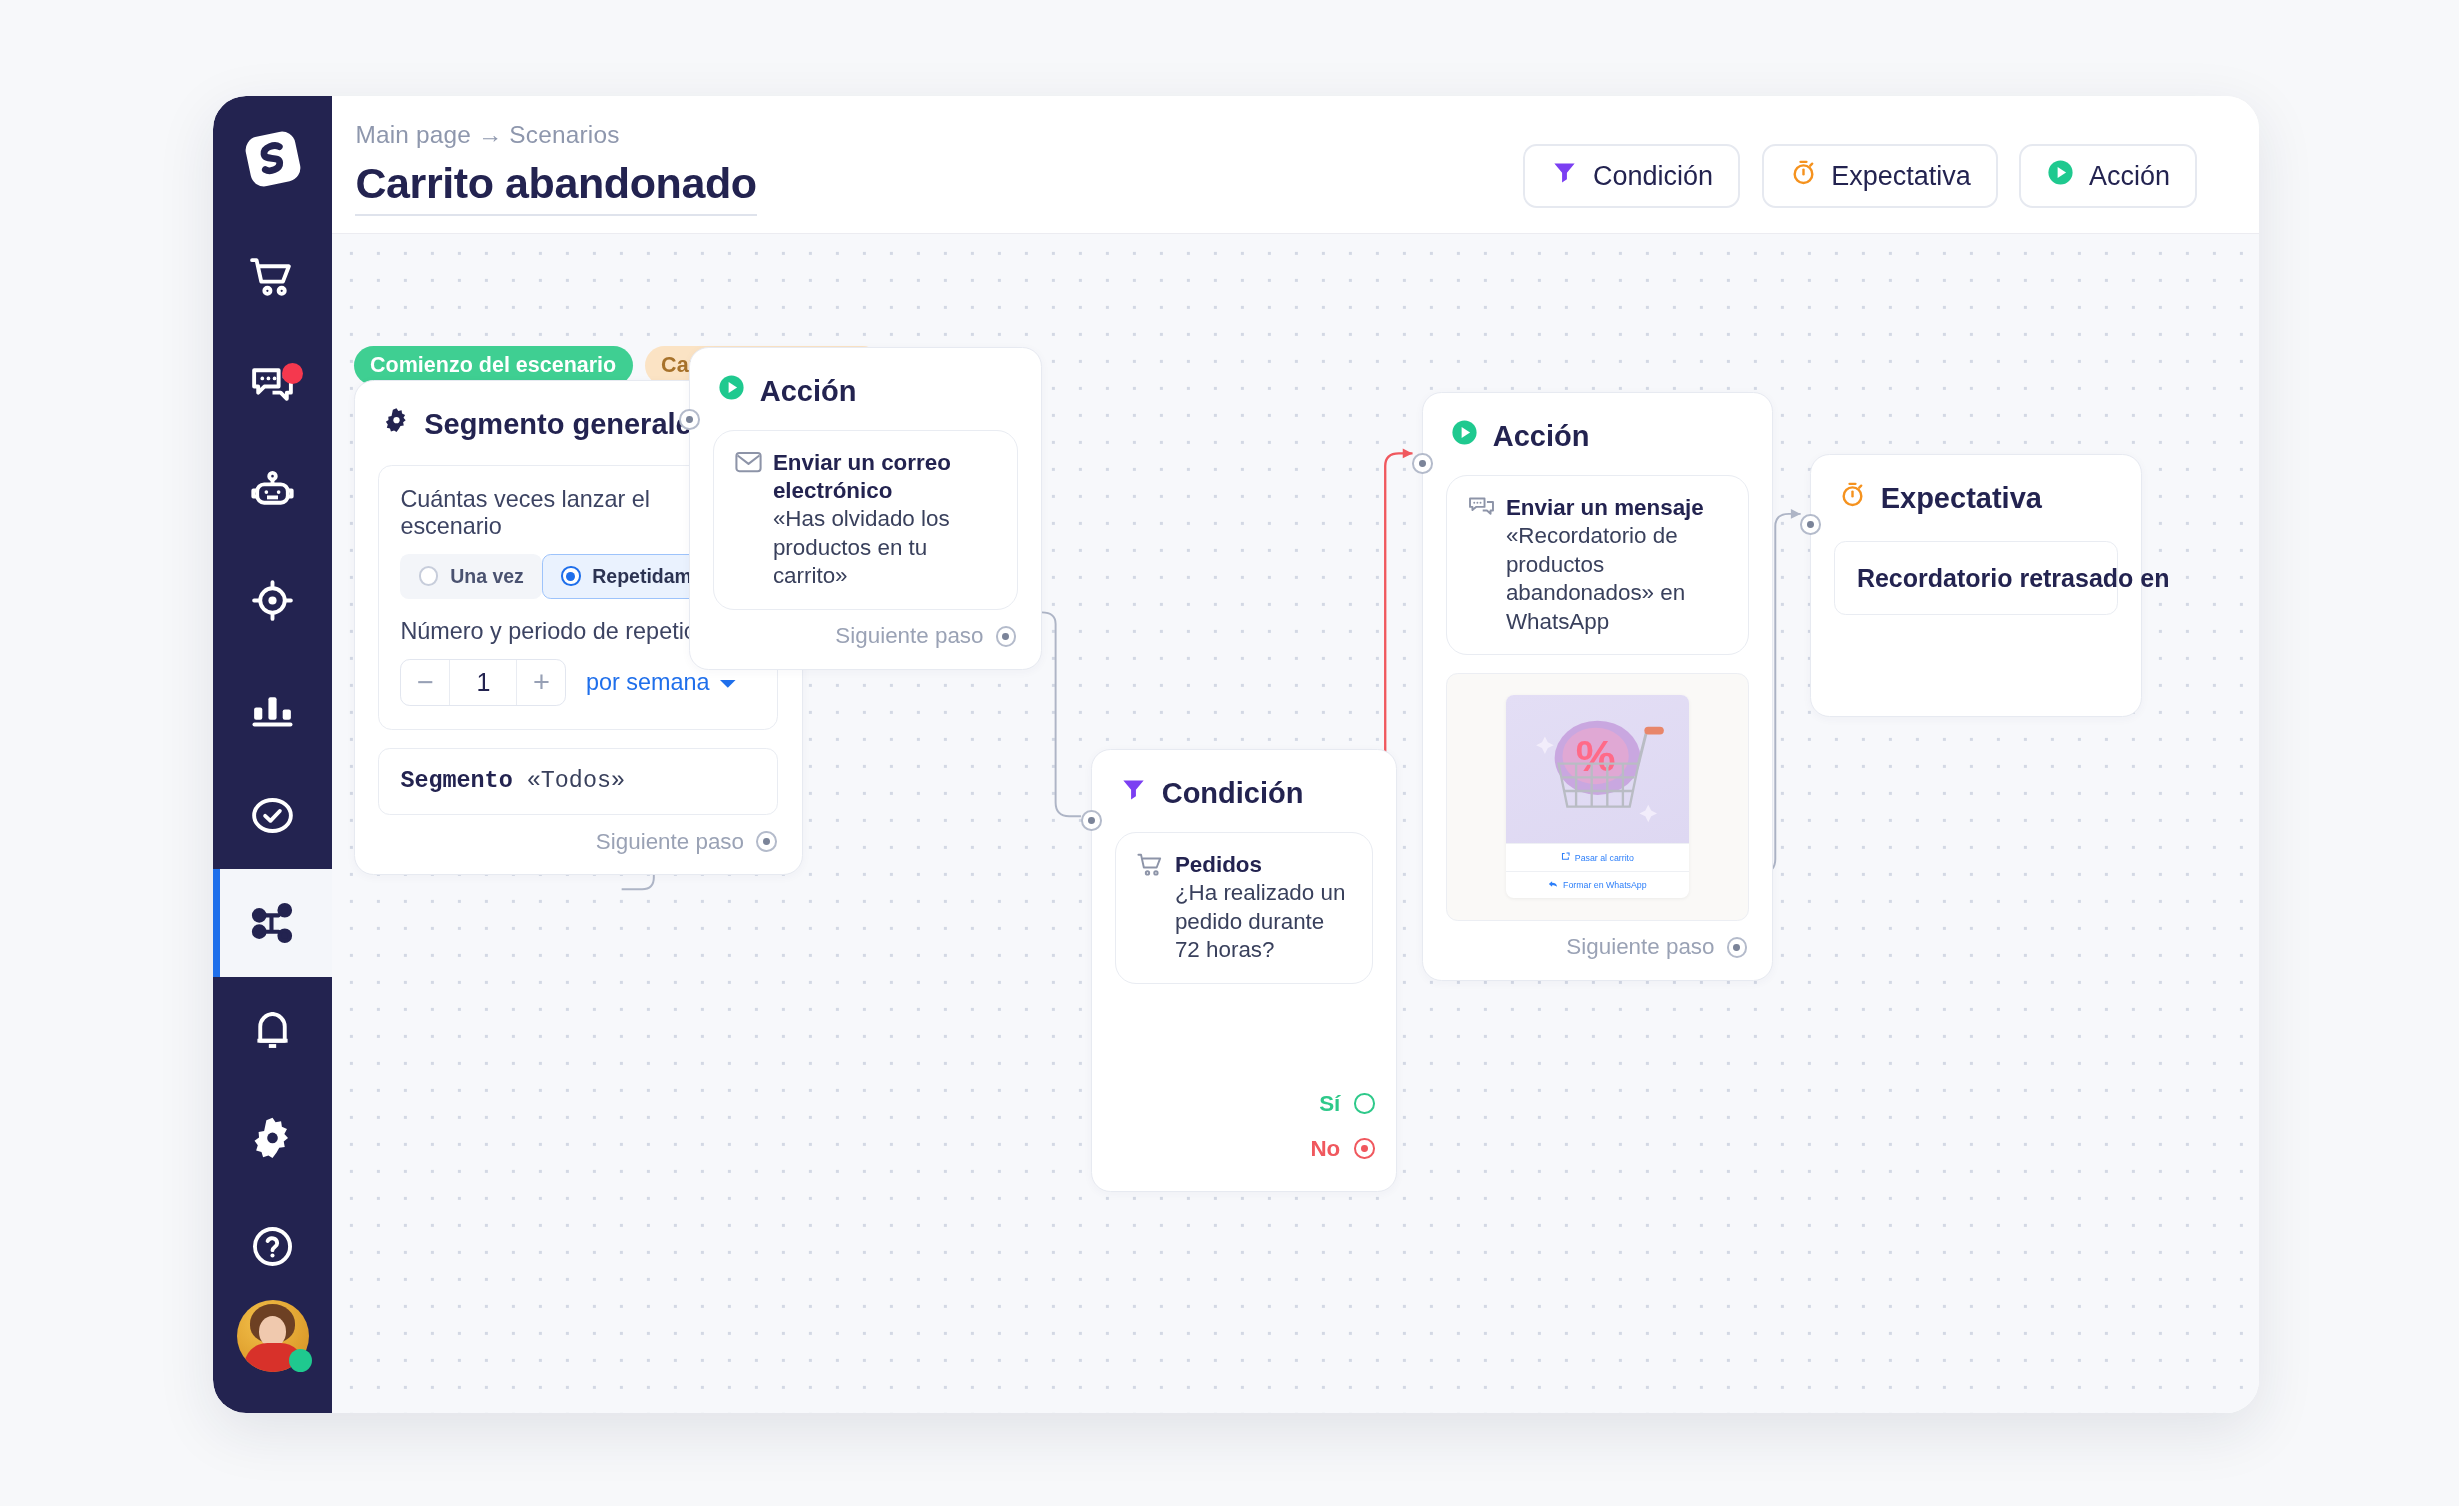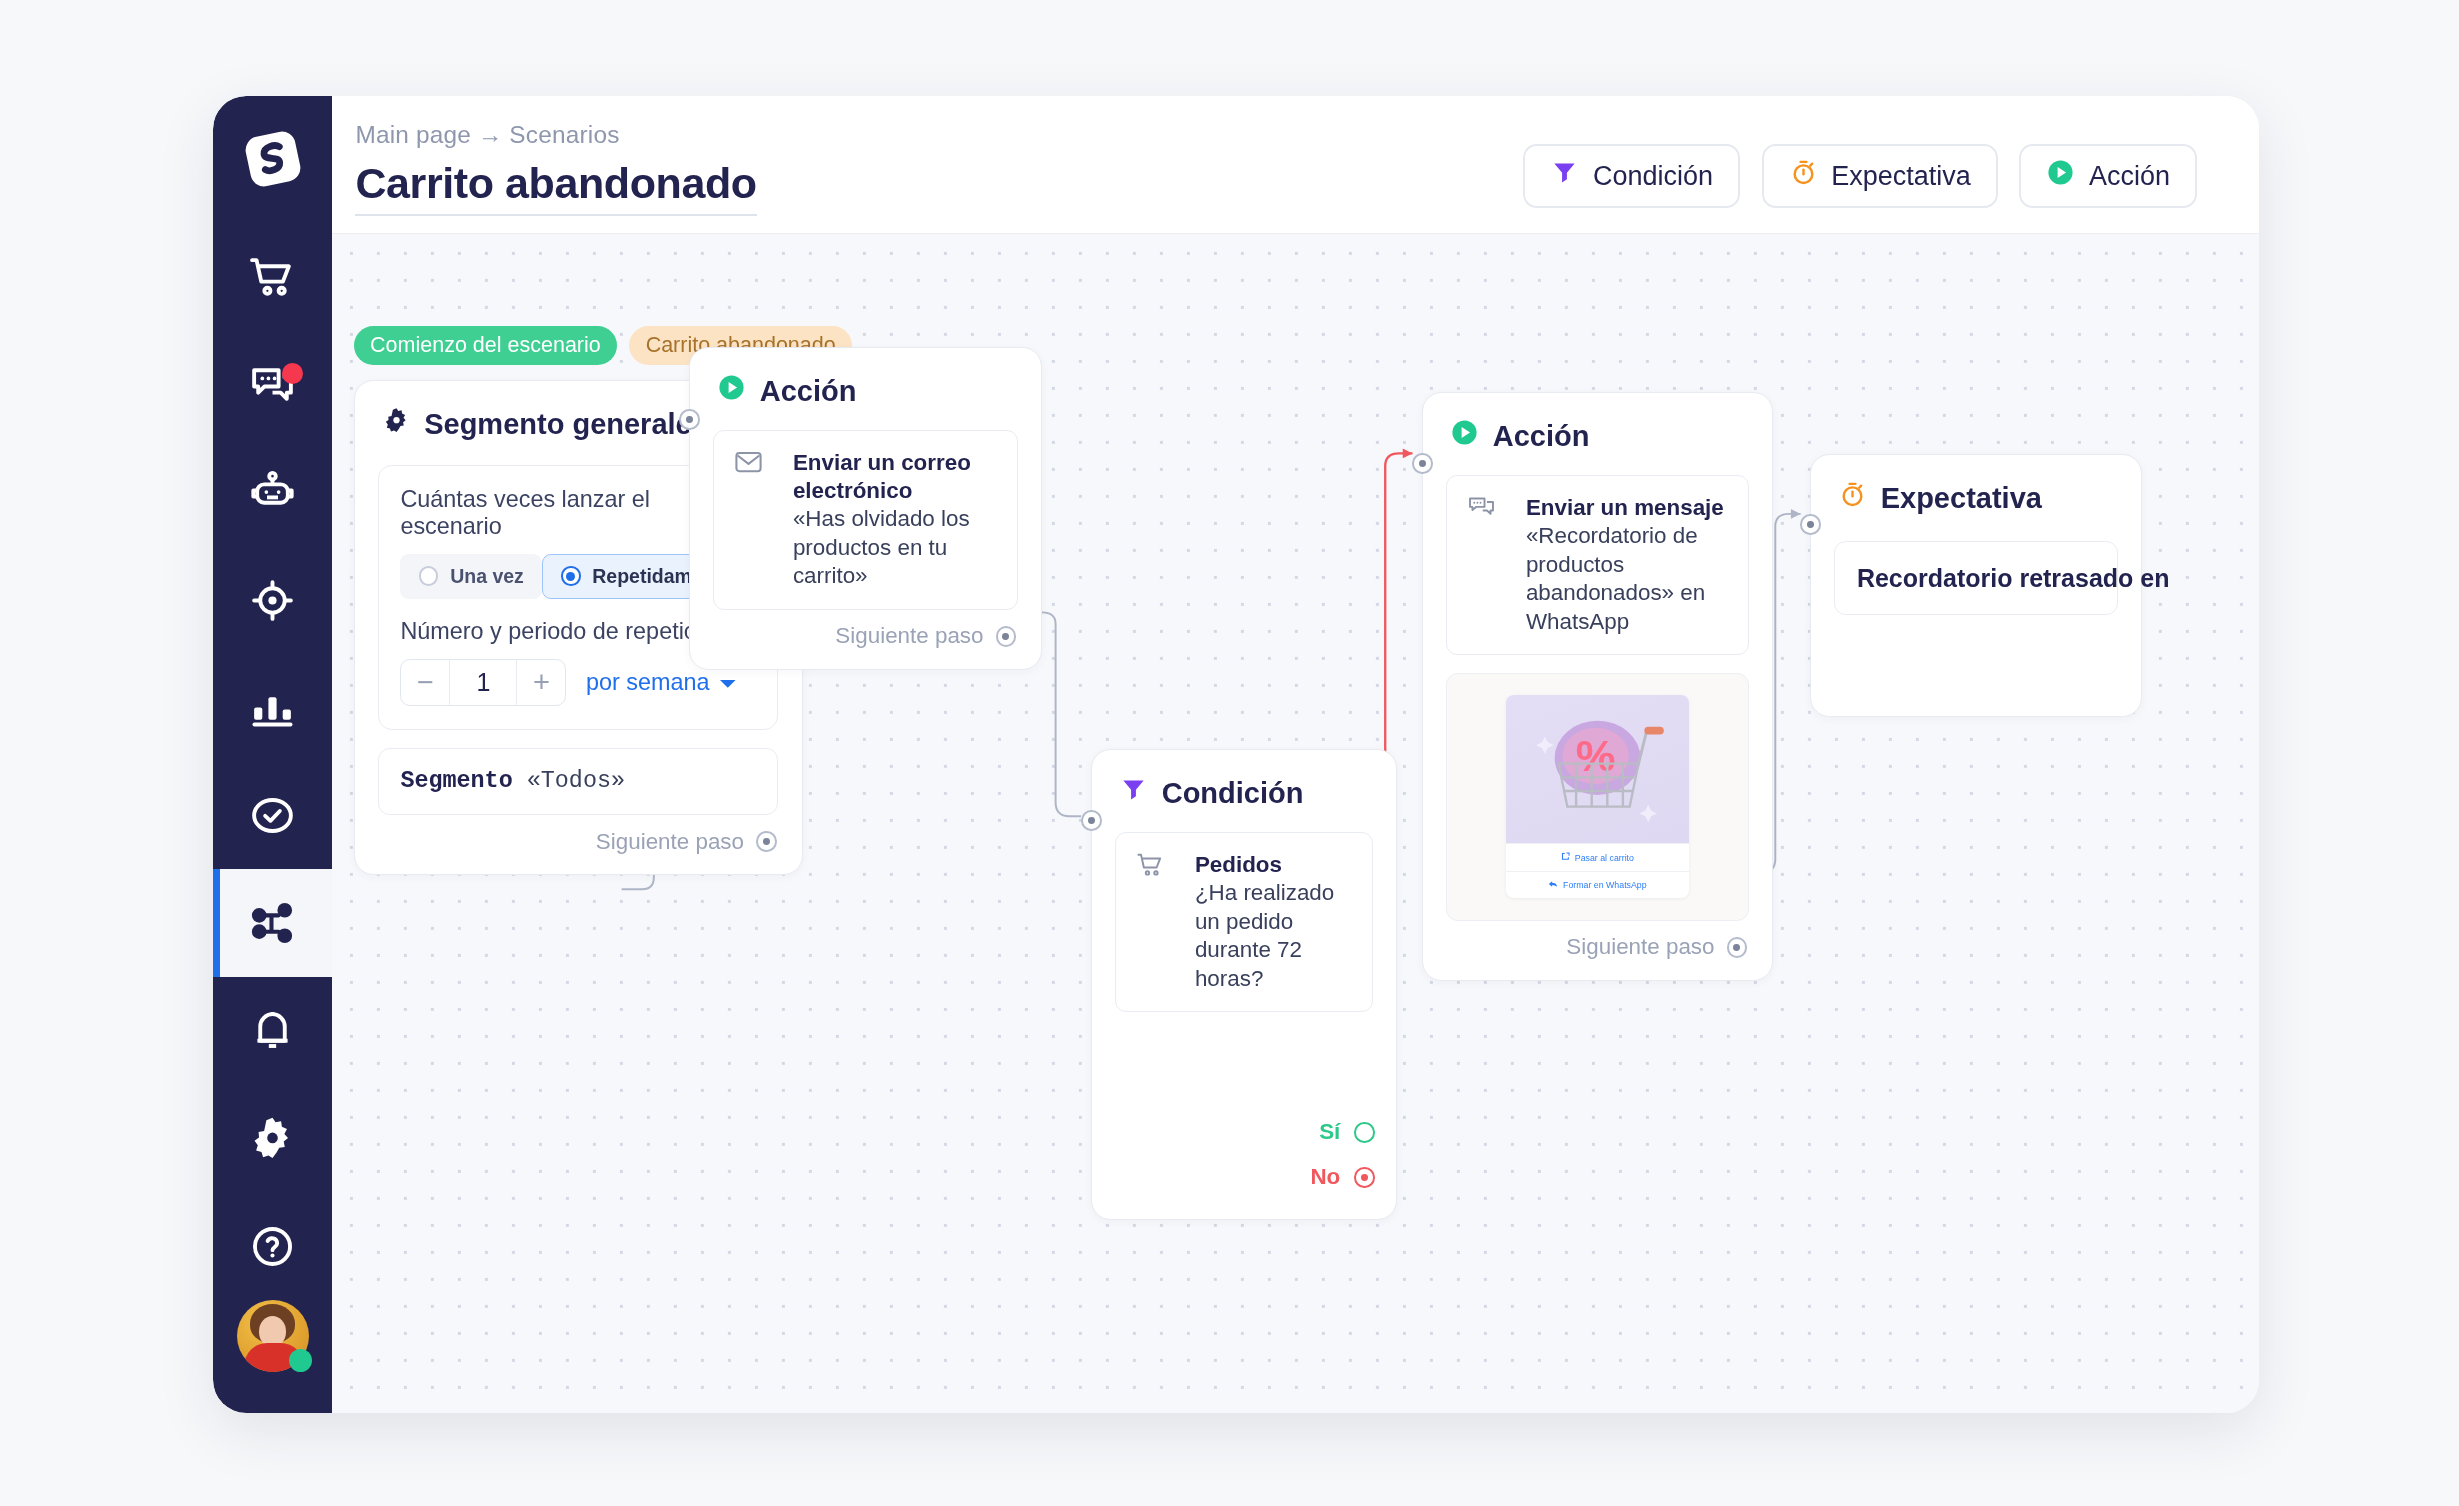--- a/index.html
+++ b/index.html
@@ -112,23 +112,23 @@
     border-radius: 19.5px;
     box-shadow: 0 2px 9.8px rgba(40,50,90,.04);
   }
   .node-head {
     display:flex; align-items:center; gap: 13.7px;
     padding: 25px 27px 9.8px 27px;
     font-size: 29px; font-weight: 700; color:#232350;
   }
   .sub-card {
     margin: 11.7px 23.4px 0 23.4px;
-    border: 1.5px solid #e9ecf2; border-radius: 11px;
+    border: 1.5px solid #e9ecf2; border-radius: 21px;
     padding: 17.6px 19.5px;
-    display:flex; gap: 30px;
+    display:flex; gap: 10px;
   }
   .sub-title { font-size: 22.4px; font-weight:700; color:#232350; line-height:1.25; }
   .sub-text  { font-size: 22.4px; font-weight:400; color:#39405c; line-height:1.28; }
   .next-row {
     display:flex; align-items:center; justify-content:flex-end; gap: 12px;
     padding: 13.7px 25px 19.5px 0; font-size: 22.4px; color:#9aa2b5;
   }
 
   
   .port {
@@ -376,21 +376,21 @@
 
         <path d="M728 388 Q 742 388 742 400 L 742 583 Q 742 597 756 597 L 768 597" fill="none" stroke="#aeb5c6" stroke-width="2"></path>
 
         <path d="M1066 835 Q 1080 835 1080 821 L 1080 238 Q 1080 225 1094 225 L 1108 225" fill="none" stroke="#f0585e" stroke-width="2.4"></path>
         <polygon points="1108,225 1098,220 1098,230" fill="#f0585e"></polygon>
 
         <path d="M1466 655 Q 1480 655 1480 641 L 1480 300 Q 1480 287 1494 287 L 1506 287" fill="none" stroke="#aeb5c6" stroke-width="2"></path>
         <polygon points="1506,287 1496,282 1496,292" fill="#aeb5c6"></polygon>
       </svg>
 
-      <div class="badges" style="left:21.5px; top:92px;">
+      <div class="badges" style="left:21.5px; top:112px;font-weight:bold;">
         <span class="badge green">Comienzo del escenario</span>
         <span class="badge peach">Carrito abandonado</span>
       </div>
 
       <div class="node" id="node-settings" style="left:21.5px; top:146px; width:449px;">
         <div class="node-head">
           <span>
             <svg width="29" height="29" viewBox="0 0 24 24" fill="#232350">
               <path d="M12 1.8l1.5 2.3 2.7-.5.4 2.7 2.5 1.1-1.3 2.4 1.8 2-2.1 1.7.5 2.7-2.7.3-1.3 2.4L12 21.6l-2-1.3-2.6.9-.8-2.6-2.6-.7.8-2.6-1.6-2.2 2.2-1.6-.2-2.7 2.7-.5L9 3.1z"></path>
               <circle cx="12" cy="11.7" r="2.6" fill="#fff"></circle>

